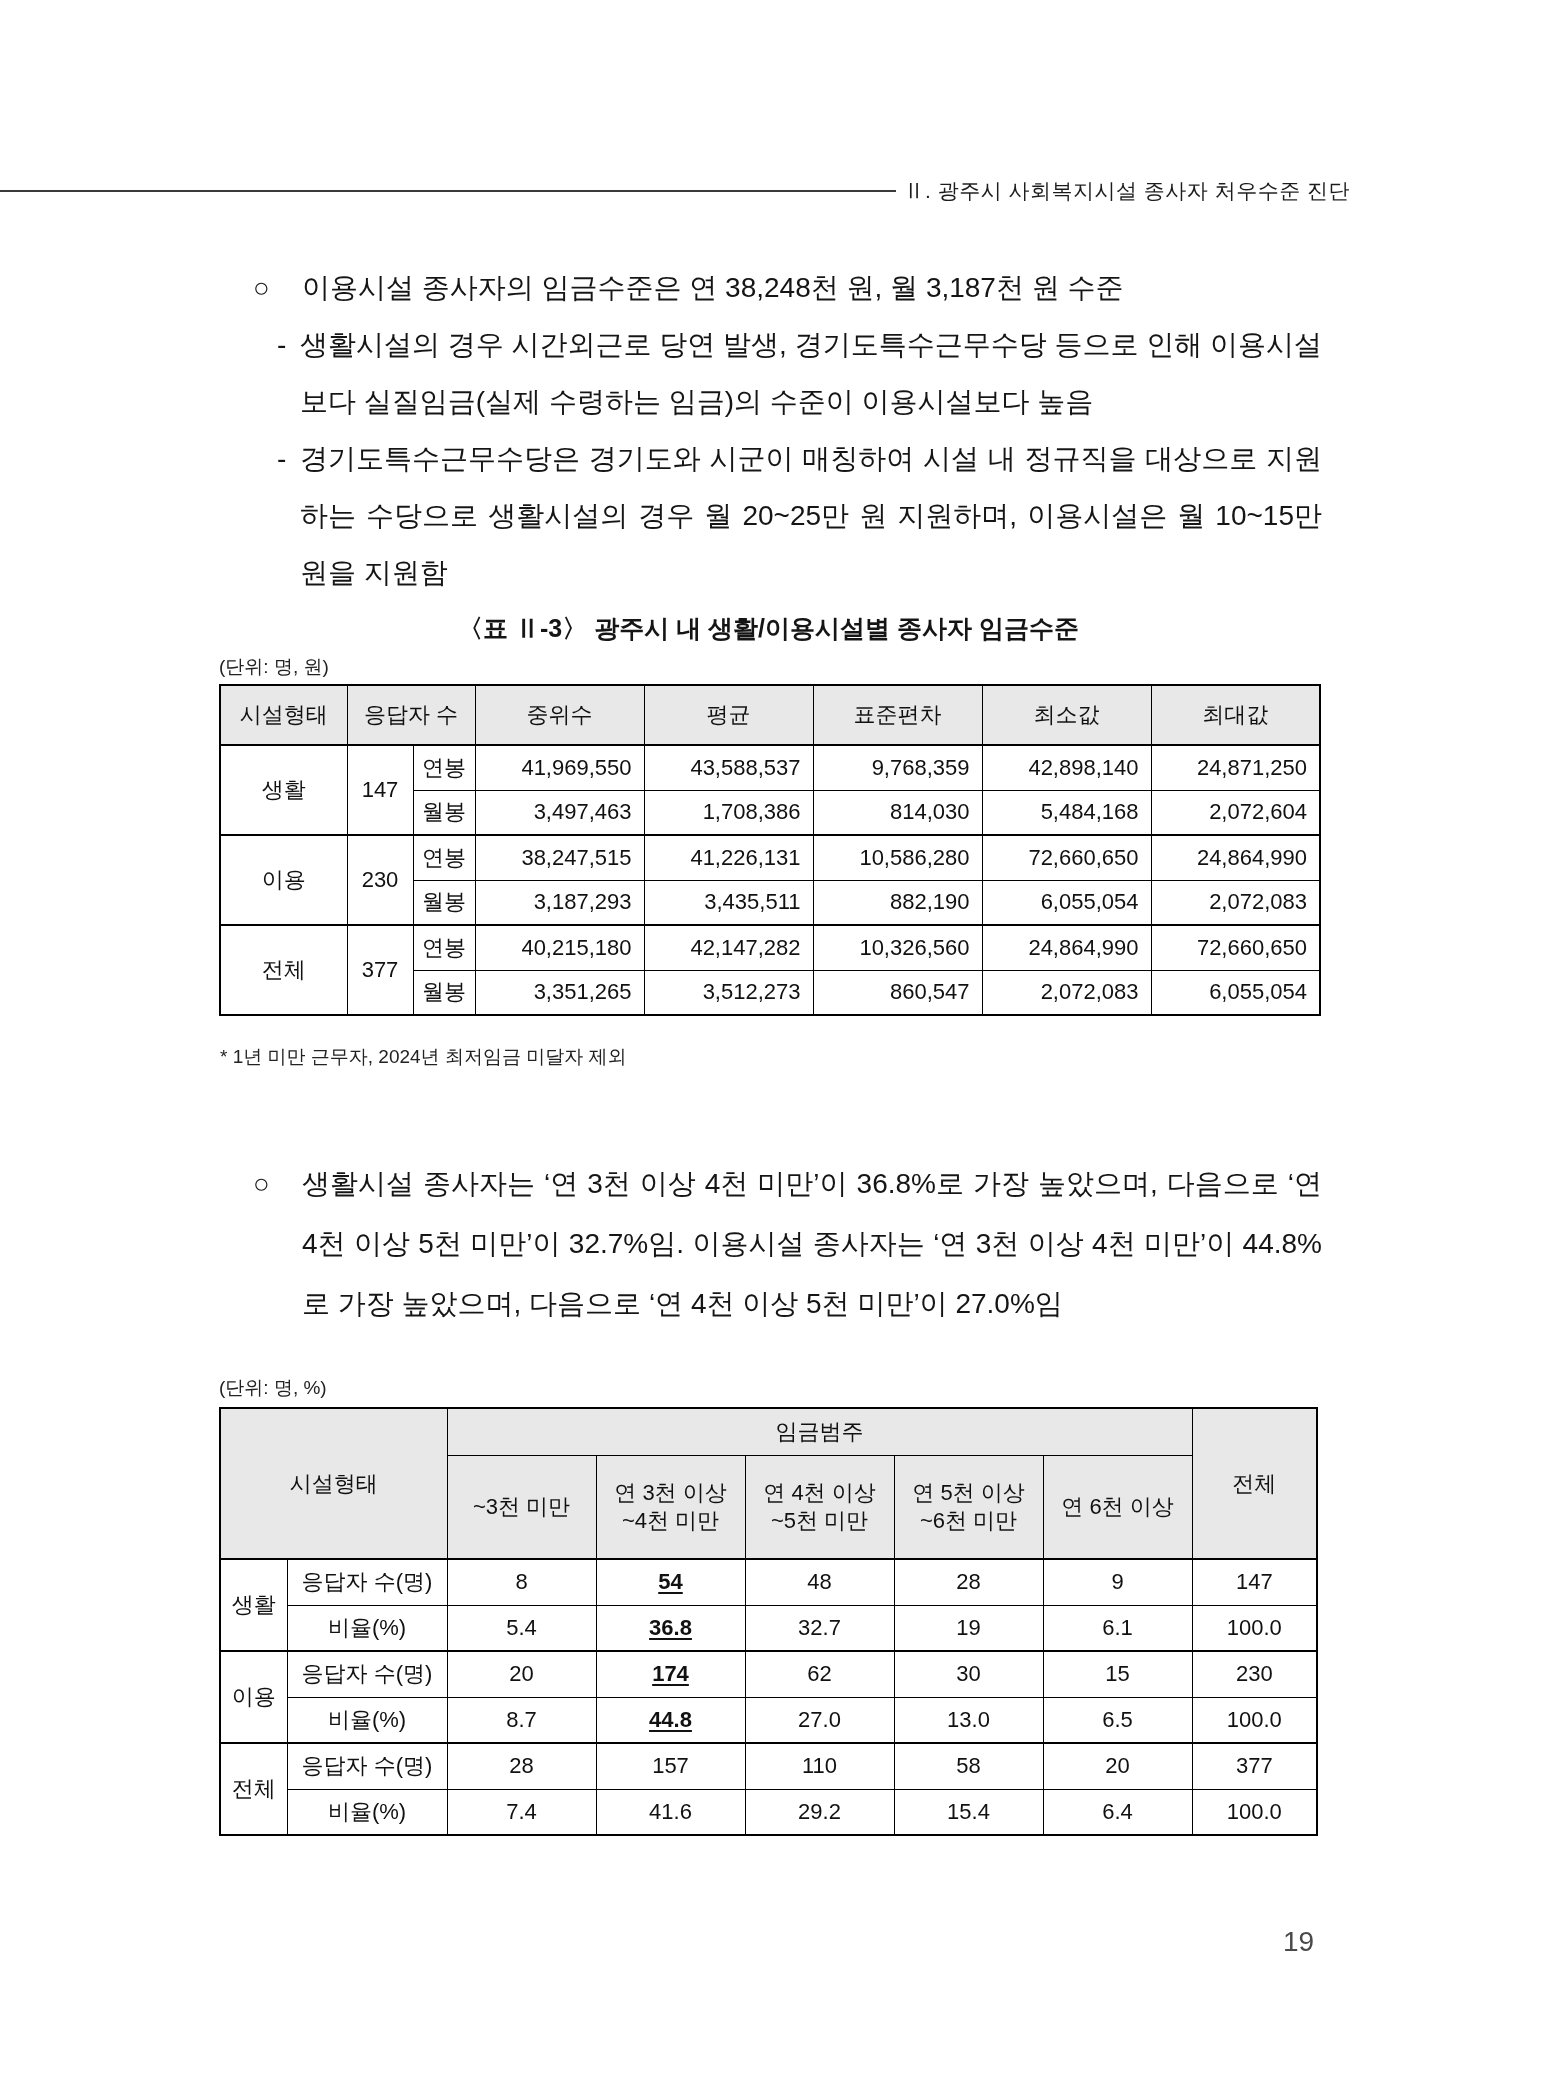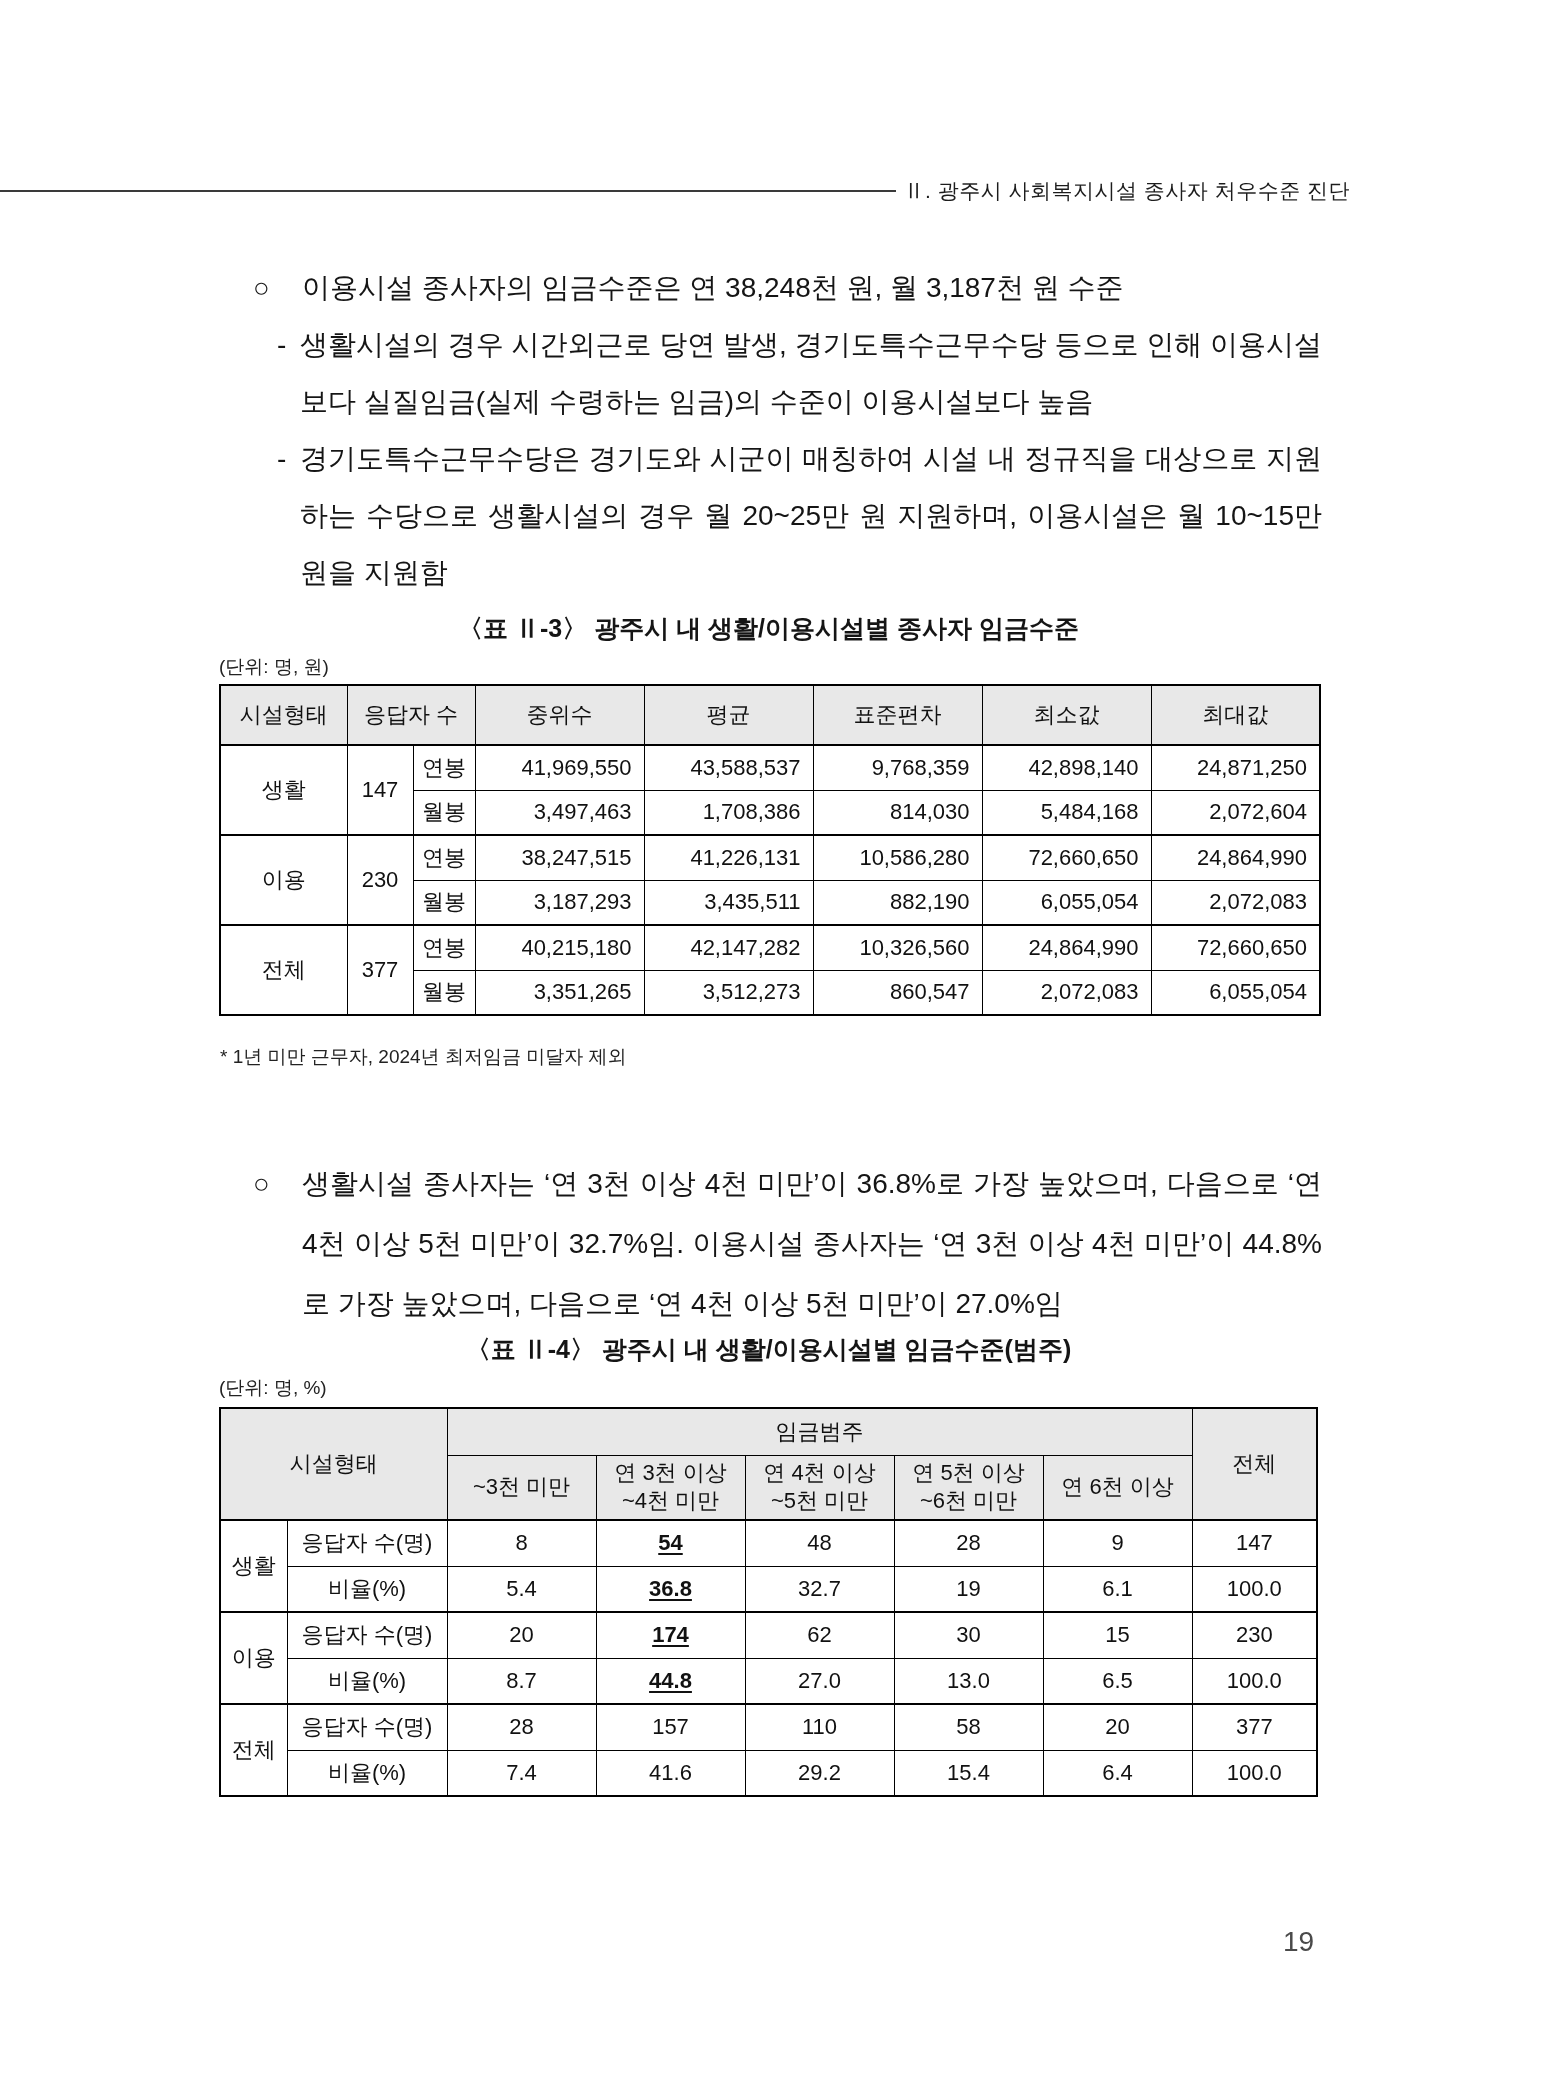--- a/index.html
+++ b/index.html
@@ -41,21 +41,21 @@
     border:1px solid #000; font-size:22px; font-weight:normal;
     text-align:center; vertical-align:middle; padding:0; overflow:hidden;
   }
   .t3 thead tr { height:60px; }
   .t3 thead { border-bottom:2px solid #000; }
   .t3 tbody tr { height:45px; }
   .t3 th, .t4 th { background:#e8e8e8; }
   .t3 .num { text-align:right; padding-right:12px; }
   tr.gs td { border-top:2px solid #000; }
   .t4 thead tr.r1 { height:47px; }
-  .t4 thead tr.r2 { height:65px; }
+  .t4 thead tr.r2 { height:104px; }
   .t4 thead { border-bottom:2px solid #000; }
   .t4 tbody tr { height:46px; }
   .t4 .cat { white-space:pre-line; line-height:28px; }
   .t4 .hl { font-weight:bold; text-decoration:underline; text-underline-offset:3px; }
   
   .footnote { position:absolute; left:220px; top:1028px; font-size:19px; color:#222; }
   .page-num { position:absolute; left:1283px; top:1910px; font-size:28px; color:#4a4a4a; }
 </style>
 </head>
 <body>
@@ -167,21 +167,20 @@
 
   <div class="footnote">* 1년 미만 근무자, 2024년 최저임금 미달자 제외</div>
 
   <div class="text-block block-2">
     <div class="b-line">
       <span class="b-marker">○</span>
       <div class="b-text">생활시설 종사자는 ‘연 3천 이상 4천 미만’이 36.8%로 가장 높았으며, 다음으로 ‘연 4천 이상 5천 미만’이 32.7%임. 이용시설 종사자는 ‘연 3천 이상 4천 미만’이 44.8%로 가장 높았으며, 다음으로 ‘연 4천 이상 5천 미만’이 27.0%임</div>
     </div>
   </div>
 
-  <div class="tbl-title t4-title">〈표 Ⅱ-4〉 광주시 내 생활/이용시설별 임금수준(범주)</div>
   <div class="tbl-unit t4-unit">(단위: 명, %)</div>
 
   <table class="t4">
     <colgroup>
       <col style="width:67px">
         <col style="width:160px">
         <col style="width:149px">
       <col style="width:149px">
         <col style="width:149px">
         <col style="width:149px">

